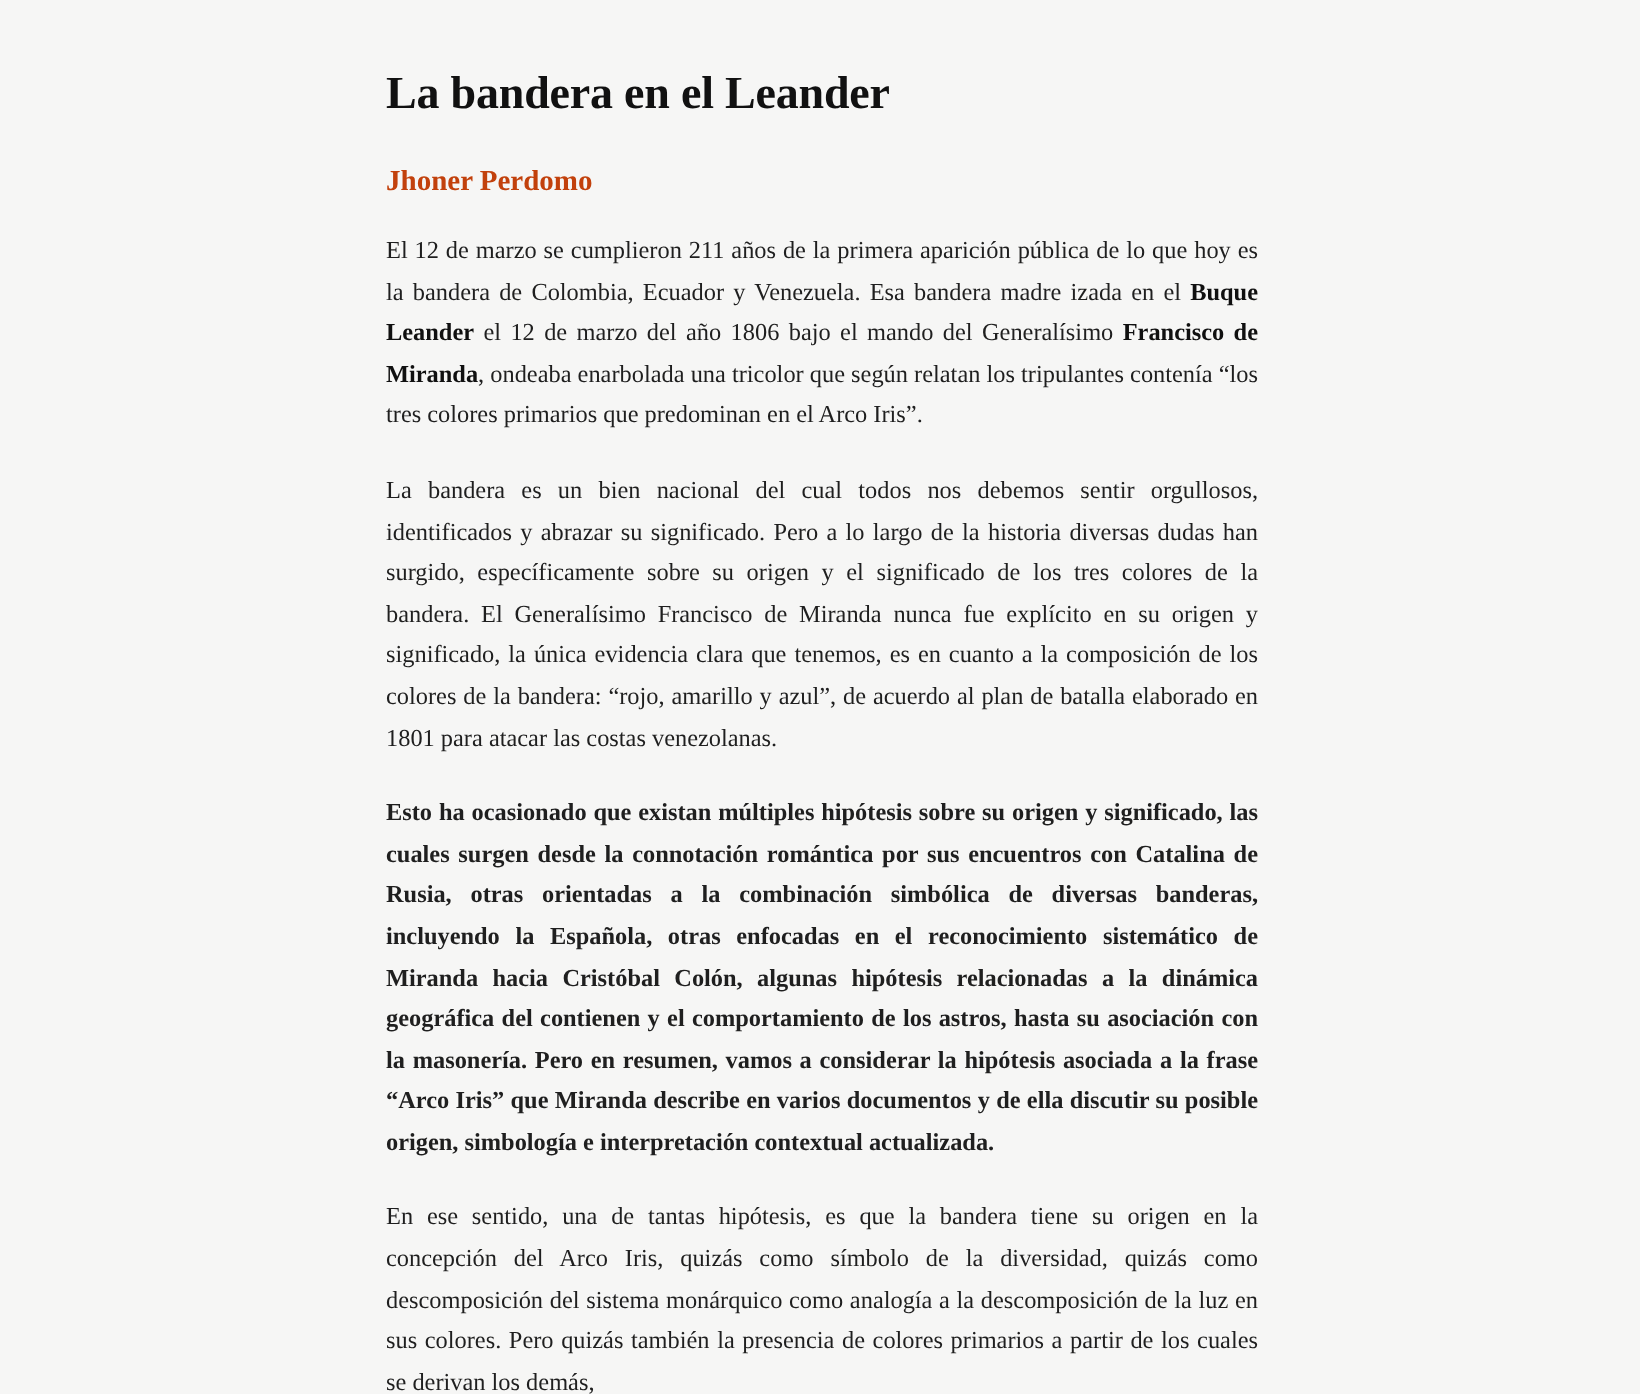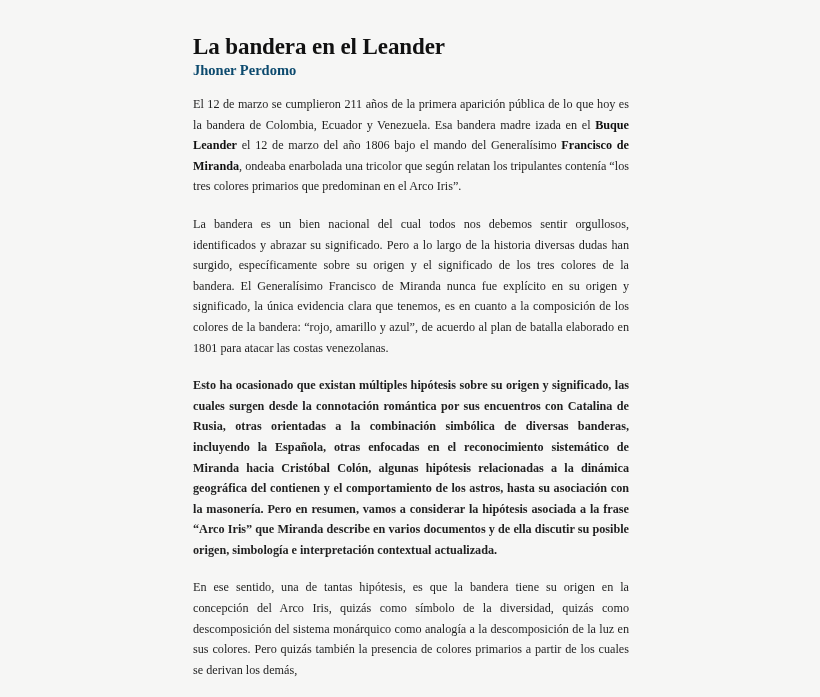--- a/index.html
+++ b/index.html
@@ -31,31 +31,31 @@
     top: 33px;
     width: 436px;
   }
 
   .doc-title {
     font-family: "Liberation Serif", "DejaVu Serif", serif;
     font-size: 23px;
     font-weight: bold;
     line-height: 28px;
     letter-spacing: -0.1px;
-    margin: 0 0 0 0;
+    margin: 0 0 21px 0;
     color: #111111;
   }
 
   .author {
     font-family: "Liberation Serif", "DejaVu Serif", serif;
     font-size: 14.5px;
     font-weight: bold;
     line-height: 18px;
     margin: 0 0 15px 0;
-    color: #0c4a6e;
+    color: #c2410c;
   }
 
   .published {
     font-size: 11.2px;
     line-height: 15px;
     margin: 0 0 17px 0;
     color: #2b2b2b;
     white-space: nowrap;
   }
 

